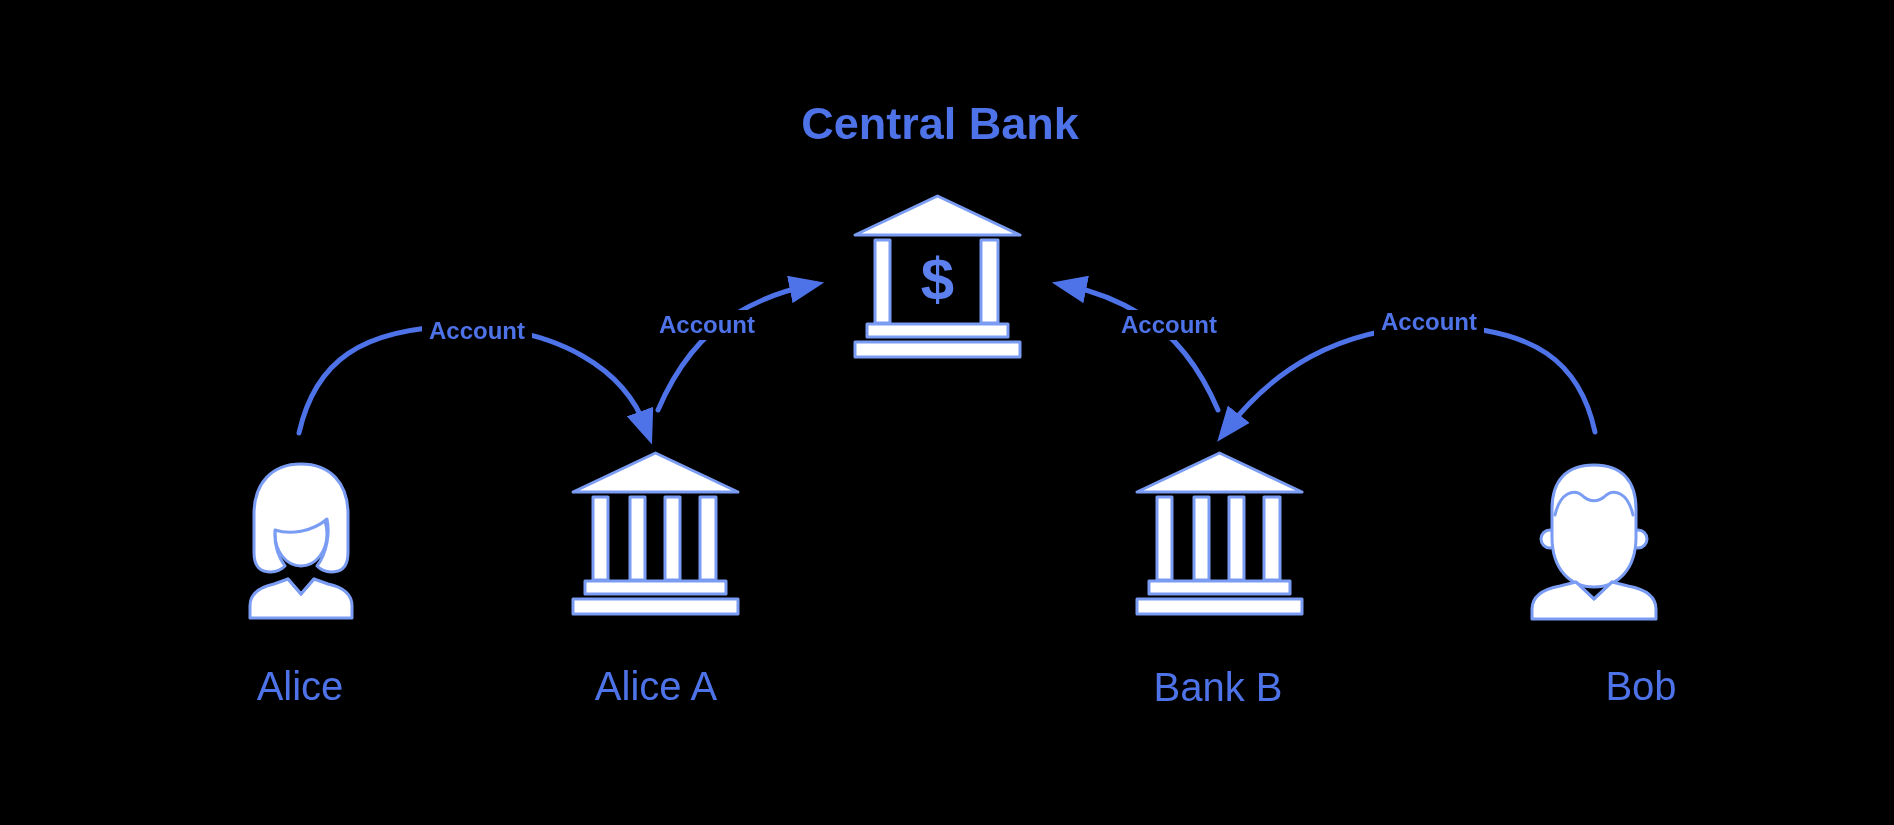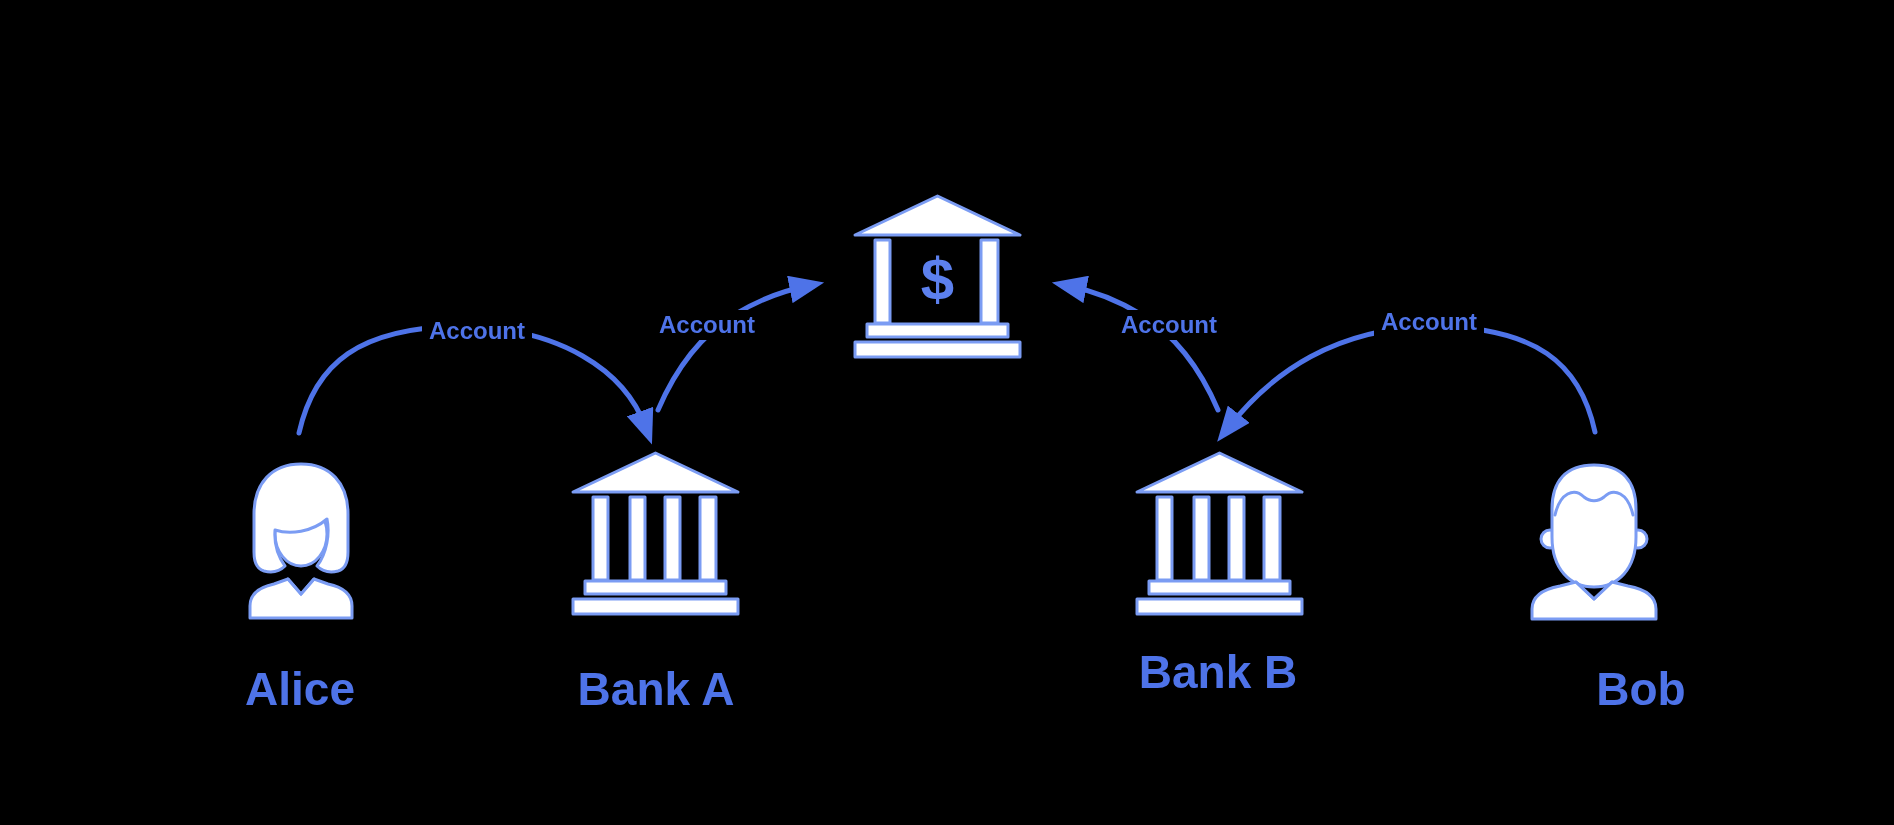--- a/index.html
+++ b/index.html
@@ -21,21 +21,21 @@
     position:absolute;transform:translate(-50%,-50%);
     color:var(--accent);font-size:24px;font-weight:bold;line-height:1;
     background:var(--background);padding:3px 7px;white-space:nowrap;
   }
   .diagram-title{
     position:absolute;transform:translateX(-50%);
     color:var(--accent);font-size:45px;font-weight:bold;line-height:1;white-space:nowrap;
   }
   .node-label{
     position:absolute;transform:translateX(-50%);
-    color:var(--accent);font-size:46px;font-weight:bold;line-height:1;white-space:nowrap;
+    color:var(--accent);font-size:40px;font-weight:normal;line-height:1;white-space:nowrap;
   }
   .node-icon{position:absolute;}
   .icon-shape{fill:var(--icon-fill);stroke:var(--icon-outline);stroke-width:3;stroke-linejoin:round;}
   .icon-stroke{fill:none;stroke:var(--icon-outline);stroke-width:3;stroke-linecap:round;}
   .dollar-text{
     fill:var(--dollar);font-family:"Liberation Sans", sans-serif;
     font-size:60px;font-weight:bold;text-anchor:middle;
   }
 </style>
 </head>
@@ -53,20 +53,21 @@
     <path class="edge-path" d="M658,410 C676,368 700,336 734,315 C760,299 787,290 807,286" marker-end="url(#arrowhead)"></path>
     <path class="edge-path" d="M1218,410 C1200,368 1176,336 1142,315 C1116,299 1089,290 1069,286" marker-end="url(#arrowhead)"></path>
     <path class="edge-path" d="M1595,432 C1580,362 1535,328 1435,326 C1335,328 1272,372 1228,428" marker-end="url(#arrowhead)"></path>
   </svg>
 
   <div class="edge-label" style="left:477px;top:331px;">Account</div>
   <div class="edge-label" style="left:707px;top:325px;">Account</div>
   <div class="edge-label" style="left:1169px;top:325px;">Account</div>
   <div class="edge-label" style="left:1429px;top:322px;">Account</div>
 
+  <div class="diagram-title" style="left:940px;top:101px;">Central Bank</div>
 
   <svg class="node-icon" style="left:853px;top:193px;" width="169" height="167" viewBox="0 0 169 167">
     <polygon class="icon-shape" points="84.5,3 167,42 2,42"></polygon>
     <rect class="icon-shape" x="22" y="47" width="15" height="83"></rect>
     <rect class="icon-shape" x="128" y="47" width="17" height="83"></rect>
     <text class="dollar-text" x="84.5" y="107">$</text>
     <rect class="icon-shape" x="14" y="131" width="141" height="13"></rect>
     <rect class="icon-shape" x="2" y="149" width="165" height="15"></rect>
   </svg>
 
@@ -105,17 +106,17 @@
     <circle class="icon-shape" cx="114" cy="80" r="9"></circle>
     <path class="icon-shape" d="M70,6 C42,6 28,22 28,50 L28,78 C28,110 46,128 70,128 C94,128 112,110 112,78
              L112,50 C112,22 98,6 70,6 Z"></path>
     <path class="icon-stroke" d="M31,56 C36,34 50,28 60,38 C66,43 74,43 80,38 C90,28 104,34 109,56"></path>
     <path class="icon-shape" d="M8,160 L8,150 C8,137 20,130 36,127 L52,123 L70,140 L88,123 L104,127
              C120,130 132,137 132,150 L132,160 Z"></path>
     <path class="icon-stroke" d="M52,123 L70,140 L88,123"></path>
   </svg>
 
   <div class="node-label" style="left:300px;top:666px;">Alice</div>
-  <div class="node-label" style="left:656px;top:666px;">Bank A</div>
-  <div class="node-label" style="left:1218px;top:649px;text-align:right;">Bank B</div>
+  <div class="node-label" style="left:656px;top:666px;">Alice A</div>
+  <div class="node-label" style="left:1218px;top:667px;text-align:right;">Bank B</div>
   <div class="node-label" style="left:1641px;top:666px;">Bob</div>
 
 </div>
 
 </body></html>

